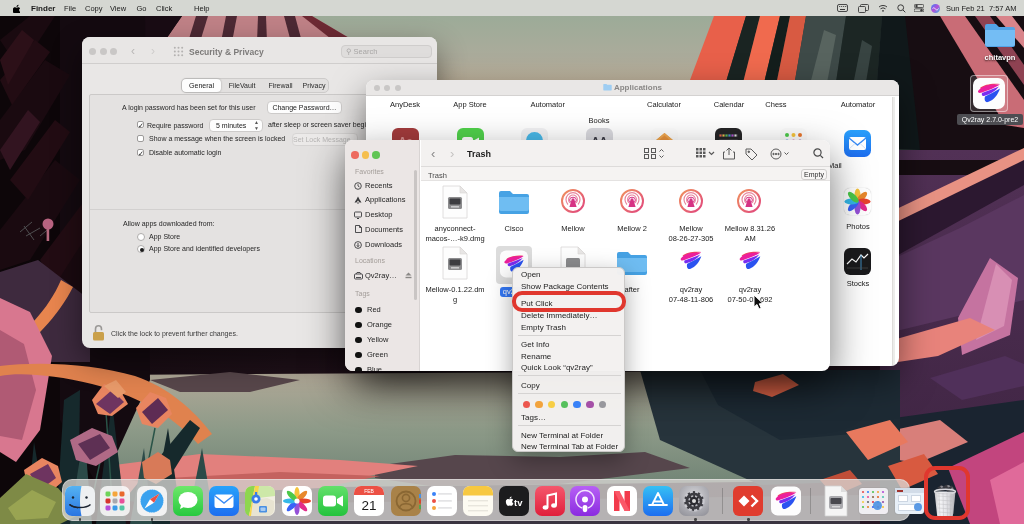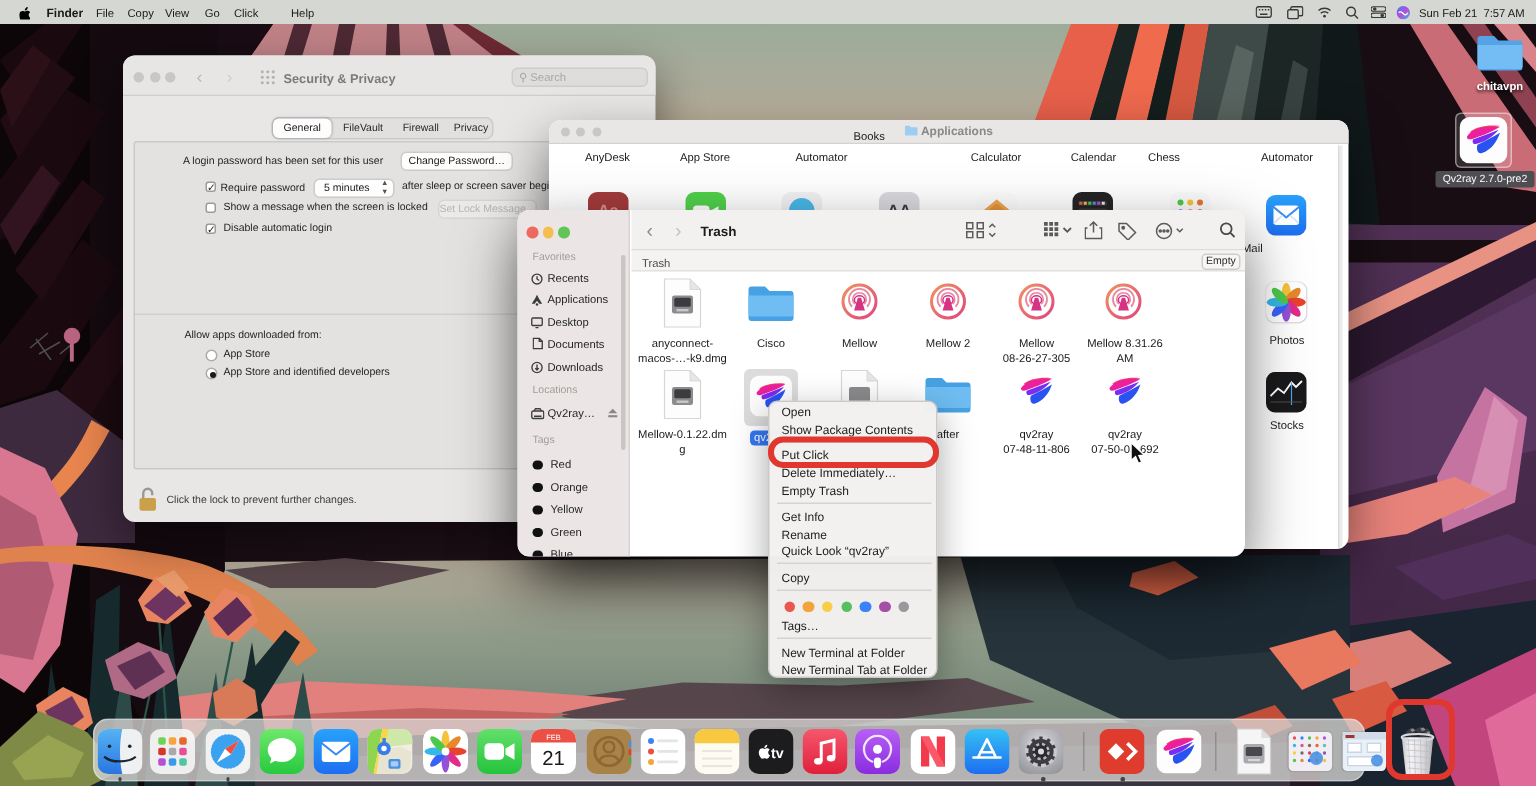--- a/index.html
+++ b/index.html
@@ -293,21 +293,21 @@
   <div class="abs" style="left:0;top:0;width:100%;height:16px;background:#e9e7e6;border-bottom:1px solid #d4d2d1;border-radius:8px 8px 0 0"></div>
   <div class="abs" style="left:7.5px;top:5px;width:6px;height:6px;border-radius:50%;background:#c9c7c6"></div>
   <div class="abs" style="left:18px;top:5px;width:6px;height:6px;border-radius:50%;background:#c9c7c6"></div>
   <div class="abs" style="left:28.5px;top:5px;width:6px;height:6px;border-radius:50%;background:#c9c7c6"></div>
   <div class="abs" style="left:0;top:3px;width:100%;text-align:center;color:#8a8887;font-weight:bold;font-size:8px"><svg width="9" height="8" viewBox="0 0 32 26" style="vertical-align:-1px">
         <path d="M1,4 a2,2 0 0 1 2,-2 h9 l3,3 h14 a2,2 0 0 1 2,2 v16 a2,2 0 0 1 -2,2 h-26 a2,2 0 0 1 -2,-2 z" fill="#9ecdf2"></path>
       </svg> Applications</div>
   <div class="abs" style="left:9px;top:20px;width:60px;text-align:center;font-size:7.5px;color:#1a1a1a">AnyDesk</div>
   <div class="abs" style="left:74px;top:20px;width:60px;text-align:center;font-size:7.5px;color:#1a1a1a">App Store</div>
   <div class="abs" style="left:139px;top:20px;width:60px;text-align:right;font-size:7.5px;color:#1a1a1a">Automator</div>
-  <div class="abs" style="left:203px;top:6px;width:60px;text-align:left;font-size:7.5px;color:#1a1a1a">Books</div>
+  <div class="abs" style="left:203px;top:36px;width:60px;text-align:center;font-size:7.5px;color:#1a1a1a">Books</div>
   <div class="abs" style="left:268px;top:20px;width:60px;text-align:center;font-size:7.5px;color:#1a1a1a">Calculator</div>
   <div class="abs" style="left:333px;top:20px;width:60px;text-align:center;font-size:7.5px;color:#1a1a1a">Calendar</div>
   <div class="abs" style="left:380px;top:20px;width:60px;text-align:center;font-size:7.5px;color:#1a1a1a">Chess</div>
   <div class="abs" style="left:462px;top:20px;width:60px;text-align:center;font-size:7.5px;color:#1a1a1a">Automator</div>
 
   <div class="abs" style="left:26px;top:48px;width:27px;height:27px;border-radius:6px;background:#a33b3c;color:#d89090;font-size:11px;font-weight:bold;text-align:center;line-height:26px">Aa</div>
   <div class="abs" style="left:91px;top:48px;width:27px;height:27px;border-radius:6px;background:#50d14b">
     <svg width="27" height="27" viewBox="0 0 27 27">
         <rect x="5" y="9" width="11" height="9.5" rx="2.5" fill="#fff"></rect>
         <path d="M17.5,12 L22,9.5 V18 L17.5,15.5 Z" fill="#fff"></path>

